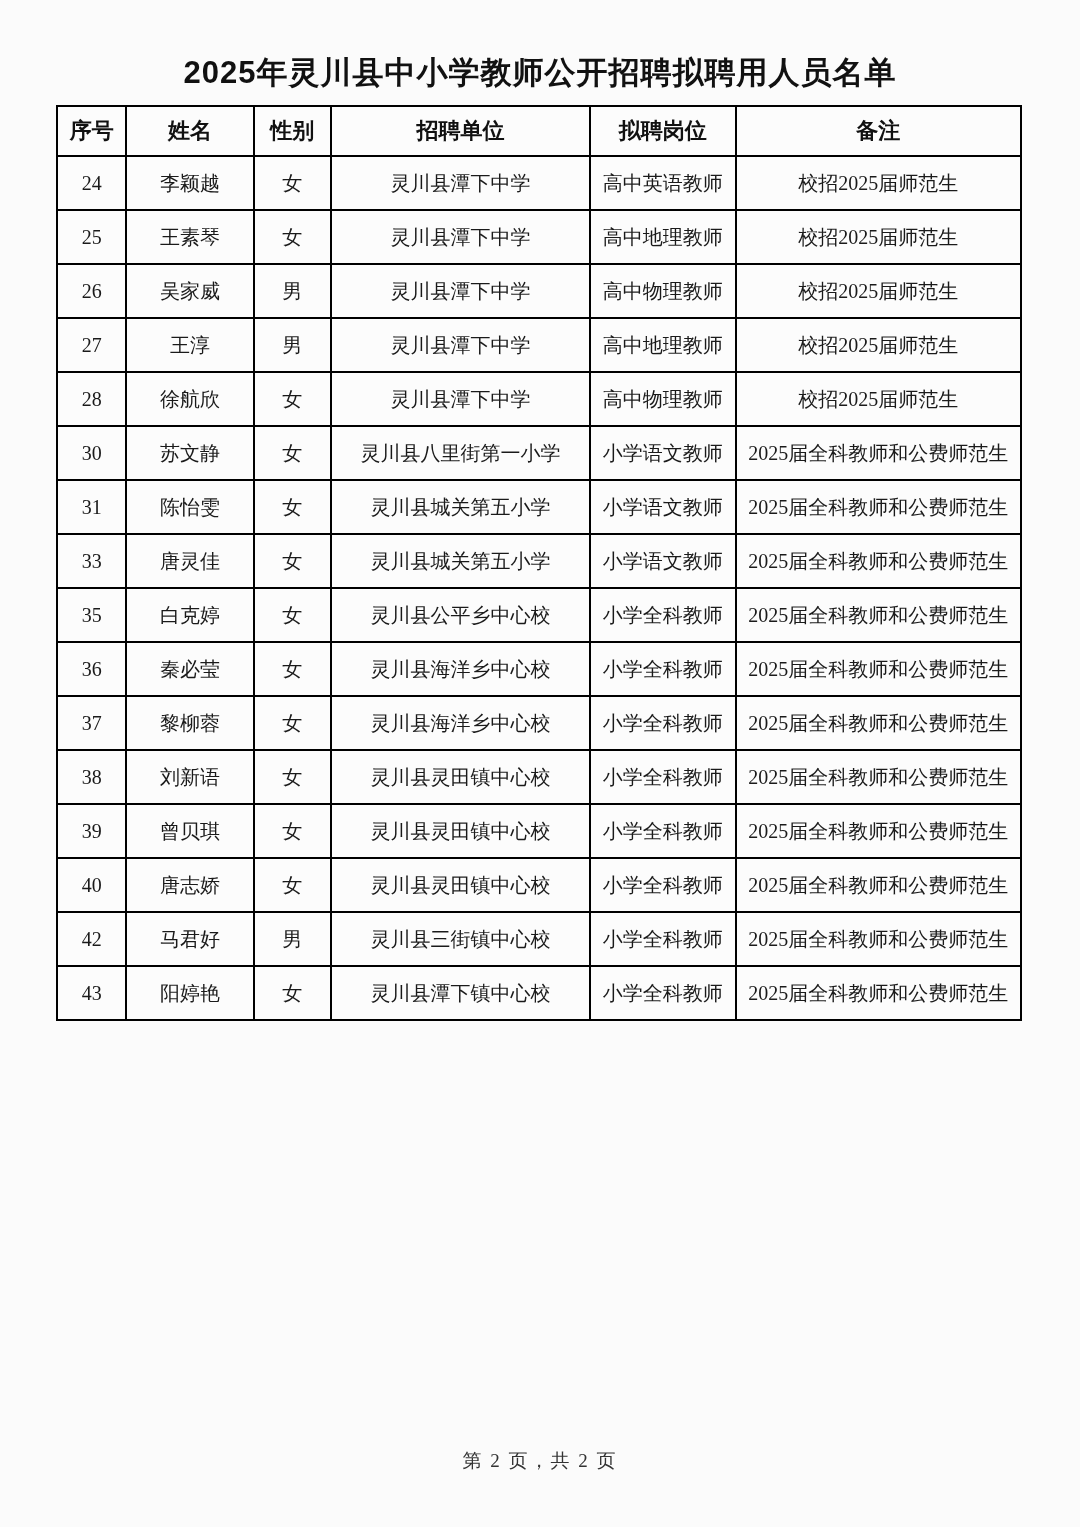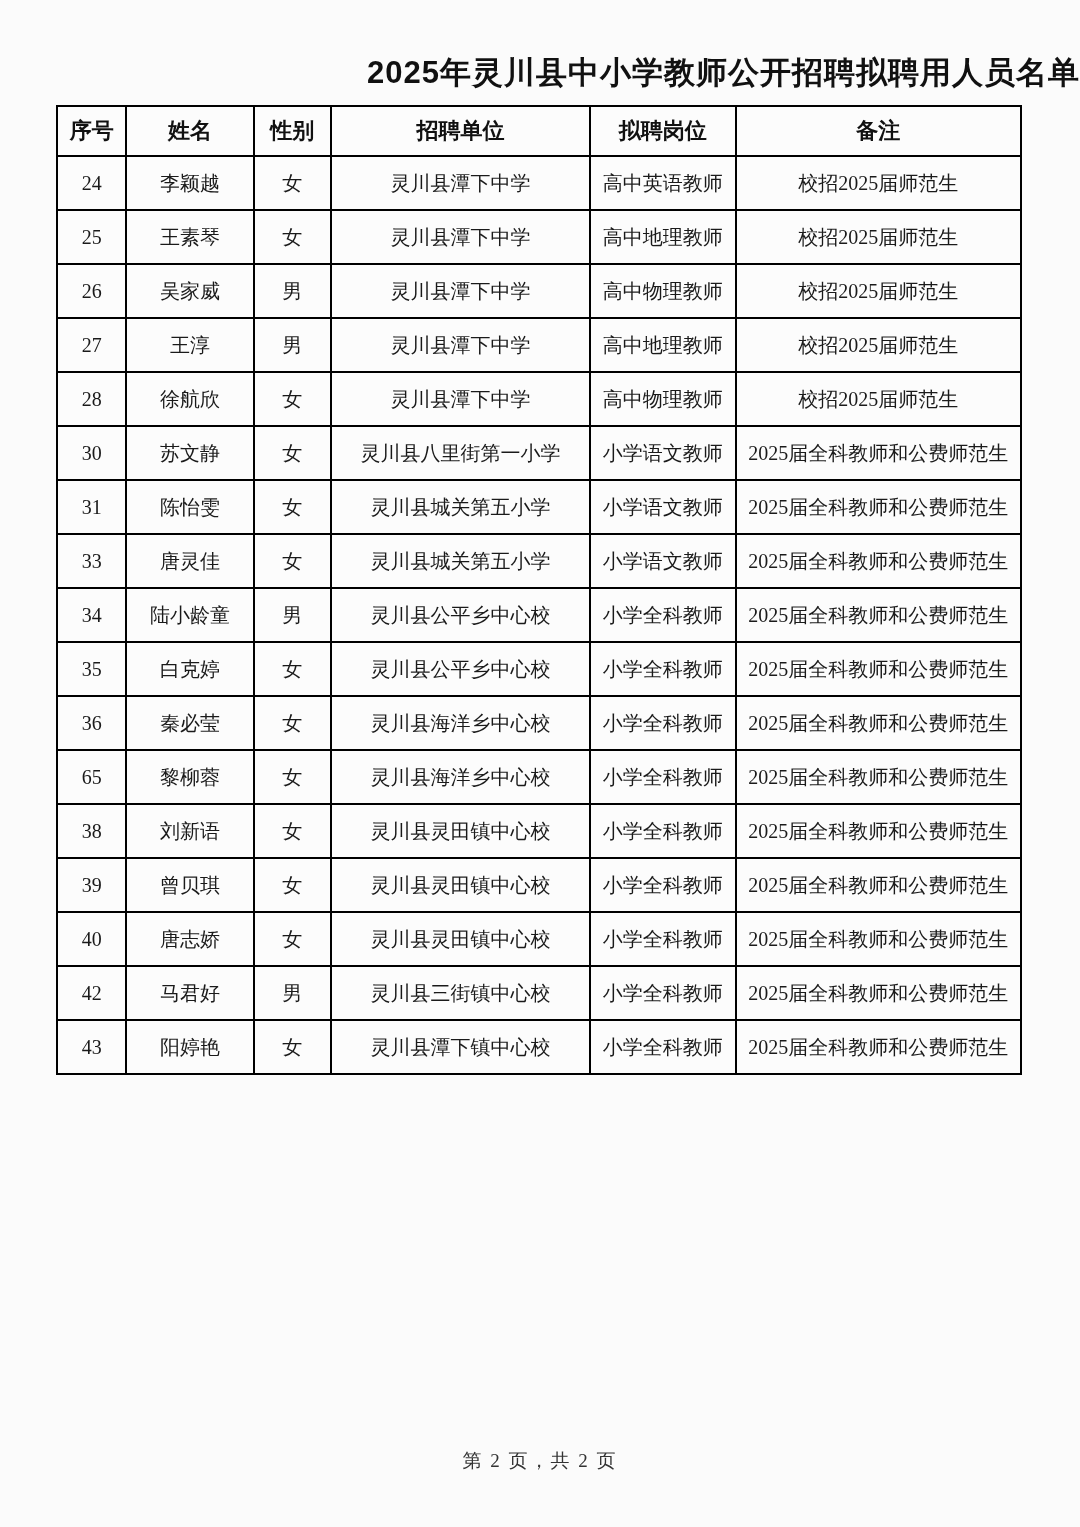--- a/index.html
+++ b/index.html
@@ -12,21 +12,21 @@
     margin: 0 auto;
     background: #fbfbfb;
     color: #1a1a1a;
     overflow: hidden;
   }
   .doc-title {
     position: absolute;
     top: 52px;
     left: 0;
     width: 100%;
-    text-align: right;
+    text-align: center;
     font-family: "Liberation Sans", "DejaVu Sans", sans-serif;
     font-weight: bold;
     font-size: 31px;
     letter-spacing: 1px;
     color: #111;
   }
   table.roster {
     position: absolute;
     top: 105px;
     left: 56px;
@@ -165,49 +165,41 @@
 
   <tr>
     <td>33</td>
     <td>唐灵佳</td>
     <td>女</td>
     <td>灵川县城关第五小学</td>
     <td>小学语文教师</td>
     <td>2025届全科教师和公费师范生</td>
   </tr>
 
-  <tr>
-    <td>34</td>
-    <td>陆小龄童</td>
-    <td>男</td>
-    <td>灵川县公平乡中心校</td>
-    <td>小学全科教师</td>
-    <td>2025届全科教师和公费师范生</td>
-  </tr>
 
   <tr>
     <td>35</td>
     <td>白克婷</td>
     <td>女</td>
     <td>灵川县公平乡中心校</td>
     <td>小学全科教师</td>
     <td>2025届全科教师和公费师范生</td>
   </tr>
 
   <tr>
     <td>36</td>
     <td>秦必莹</td>
     <td>女</td>
     <td>灵川县海洋乡中心校</td>
     <td>小学全科教师</td>
     <td>2025届全科教师和公费师范生</td>
   </tr>
 
   <tr>
-    <td>65</td>
+    <td>37</td>
     <td>黎柳蓉</td>
     <td>女</td>
     <td>灵川县海洋乡中心校</td>
     <td>小学全科教师</td>
     <td>2025届全科教师和公费师范生</td>
   </tr>
 
   <tr>
     <td>38</td>
     <td>刘新语</td>

